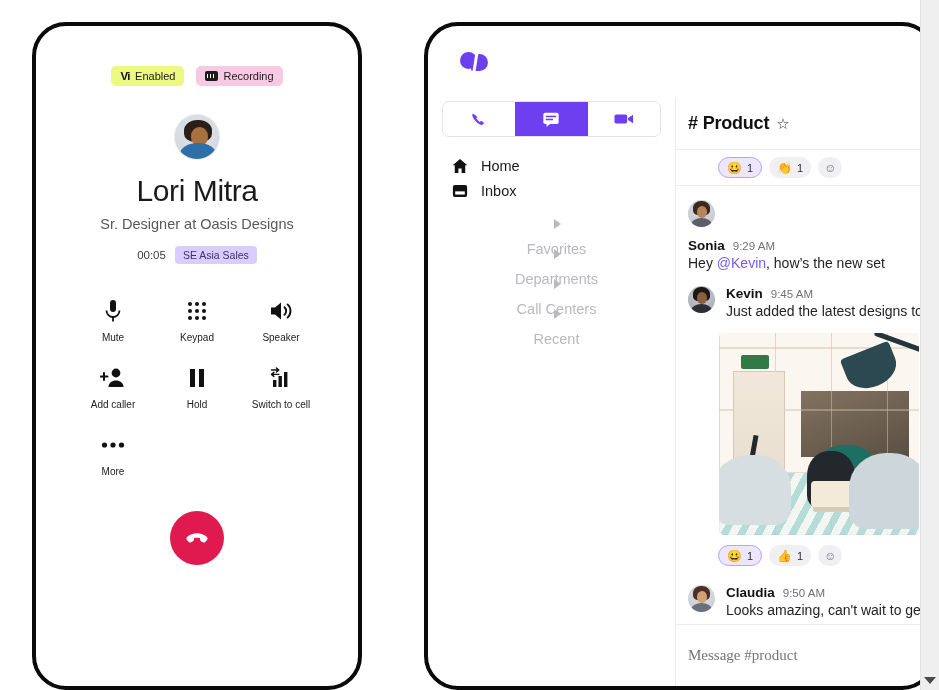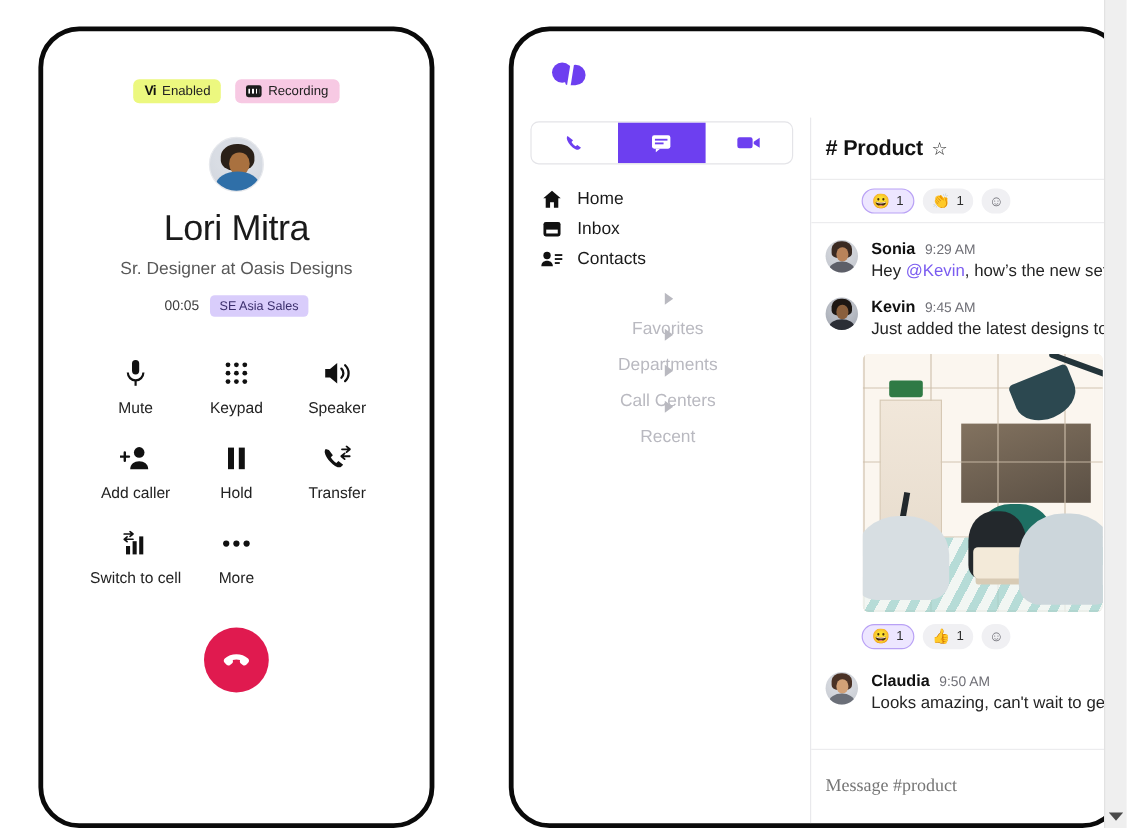--- a/index.html
+++ b/index.html
@@ -86,21 +86,21 @@
     padding: 3px 8px; border-radius: 4px;
   }
 
   #call-controls {
     width: 252px; display: grid; grid-template-columns: repeat(3, 1fr);
     row-gap: 22px; justify-items: center;
   }
   .ctrl { display: flex; flex-direction: column; align-items: center; gap: 8px;
           width: 84px; cursor: pointer; }
   .ctrl .glyph { height: 26px; display: flex; align-items: center; justify-content: center; }
-  .ctrl .lbl { font-size: 13px; color: #222; white-space: nowrap; }
+  .ctrl .lbl { font-size: 10px; color: #222; white-space: nowrap; }
   .ctrl.empty { visibility: hidden; }
 
   #end-call-btn {
     margin-top: 34px; width: 54px; height: 54px; border-radius: 50%;
     background: #e01a4f; display: flex; align-items: center; justify-content: center;
     cursor: pointer;
   }
 
   
   #chat-app { width: 100%; height: 100%; display: flex; flex-direction: column; }
@@ -328,29 +328,20 @@
         <div class="ctrl">
           <span class="glyph">
             <svg width="18" height="20" viewBox="0 0 18 20">
                 <rect x="2" y="1" width="5" height="18" fill="#111"></rect>
                 <rect x="11" y="1" width="5" height="18" fill="#111"></rect>
               </svg>
           </span>
           <span class="lbl">Hold</span>
         </div>
 
-        <div class="ctrl">
-          <span class="glyph">
-            <svg width="24" height="22" viewBox="0 0 24 22">
-                <path d="M2.4 3.2c-.9.9-1.1 2.6-.3 4.6 1.5 3.8 5.3 8 8.9 9.9 1.9 1 3.6.9 4.5 0l1.5-1.5-4-3-1.7 1.6c-1.7-1-3.6-3-4.6-4.8l1.7-1.7L5.1 4z" fill="#111"></path>
-                <path d="M16 3.4h6.4M19.8 1l2.8 2.4-2.8 2.4M22.4 9.2H16M18.2 6.8 15.4 9.2l2.8 2.4" stroke="#111" stroke-width="1.5" fill="none" stroke-linecap="round" stroke-linejoin="round"></path>
-              </svg>
-          </span>
-          <span class="lbl">Transfer</span>
-        </div>
 
         <div class="ctrl">
           <span class="glyph">
             <svg width="24" height="22" viewBox="0 0 24 22">
               <g fill="#111">
                   <rect x="4" y="13" width="3.4" height="7"></rect>
                   <rect x="9.5" y="9" width="3.4" height="11"></rect>
                   <rect x="15" y="5" width="3.4" height="15"></rect>
                 </g>
               <path d="M2.5 3h7M7.4 1 9.8 3 7.4 5M9.8 7.4h-7M4.9 5.4 2.5 7.4l2.4 2" stroke="#111" stroke-width="1.4" fill="none" stroke-linecap="round" stroke-linejoin="round"></path>
@@ -434,34 +425,20 @@
             </div>
             <div class="nav-item">
               <span class="nav-ico">
                 <svg width="16" height="16" viewBox="0 0 18 18">
                     <rect x="1" y="2.2" width="16" height="13.6" rx="2.2" fill="#111"></rect>
                     <rect x="3.6" y="9.4" width="10.8" height="3.6" fill="#fff"></rect>
                   </svg>
               </span>
               <span class="nlabel">Inbox</span>
             </div>
-            <div class="nav-item">
-              <span class="nav-ico">
-                <svg width="18" height="16" viewBox="0 0 20 16">
-                    <circle cx="5.4" cy="4.6" r="3.4" fill="#111"></circle>
-                    <path d="M0 14.6c0-3.3 2.4-5.2 5.4-5.2s5.4 1.9 5.4 5.2z" fill="#111"></path>
-                    <g fill="#111">
-                      <rect x="12.6" y="3.3" width="7" height="1.7"></rect>
-                      <rect x="12.6" y="7" width="7" height="1.7"></rect>
-                      <rect x="12.6" y="10.7" width="4.6" height="1.7"></rect>
-                    </g>
-                  </svg>
-              </span>
-              <span class="nlabel">Contacts</span>
-            </div>
           </div>
 
           <div id="nav-groups">
             <div class="nav-group">
               <span class="caret"></span>
               <span class="glabel">Favorites</span>
             </div>
             <div class="nav-group">
               <span class="caret"></span>
               <span class="glabel">Departments</span>
@@ -495,21 +472,21 @@
                 <span class="emo">👏</span>
                 <span>1</span>
               </span>
               <span class="rpill addr">
                 <span class="emo">☺</span>
               </span>
             </div>
 
             <div class="msg-sep"></div>
 
-            <div class="msg-block" style="padding-top:14px;">
+            <div class="msg-block" style="padding-top:14px;flex-direction:column;">
               <div class="msg-avatar av-sonia">
                 <span class="a-hair" style="background:#3a2a22;"></span>
                 <span class="a-face" style="background:#b8835a;"></span>
                 <span class="a-body" style="background:#5d5f68;"></span>
               </div>
               <div class="msg-main">
                 <div class="msg-meta">
                   <span class="msg-author">Sonia</span>
                   <span class="msg-time">9:29 AM</span>
                 </div>

